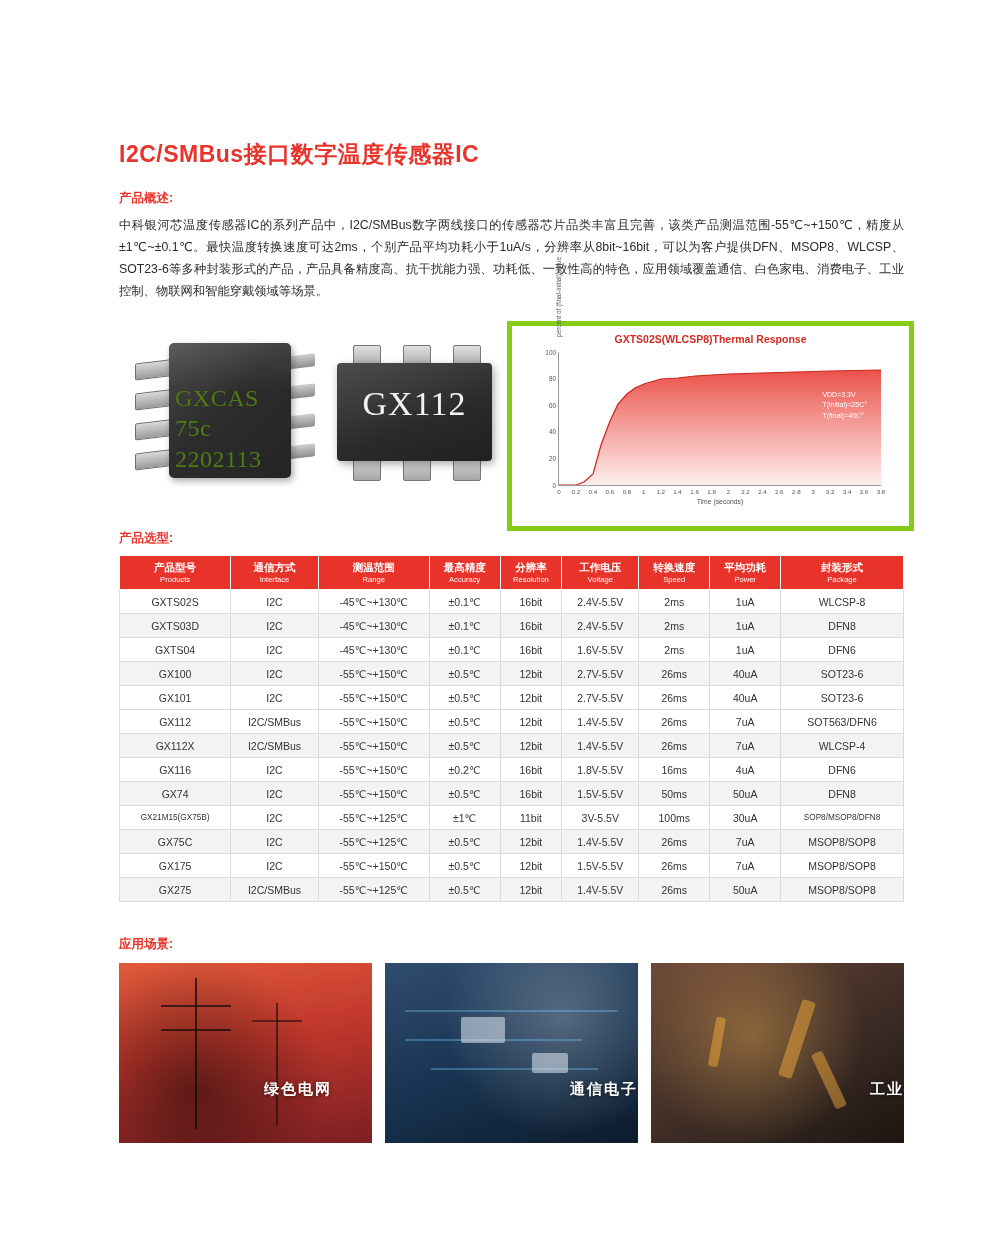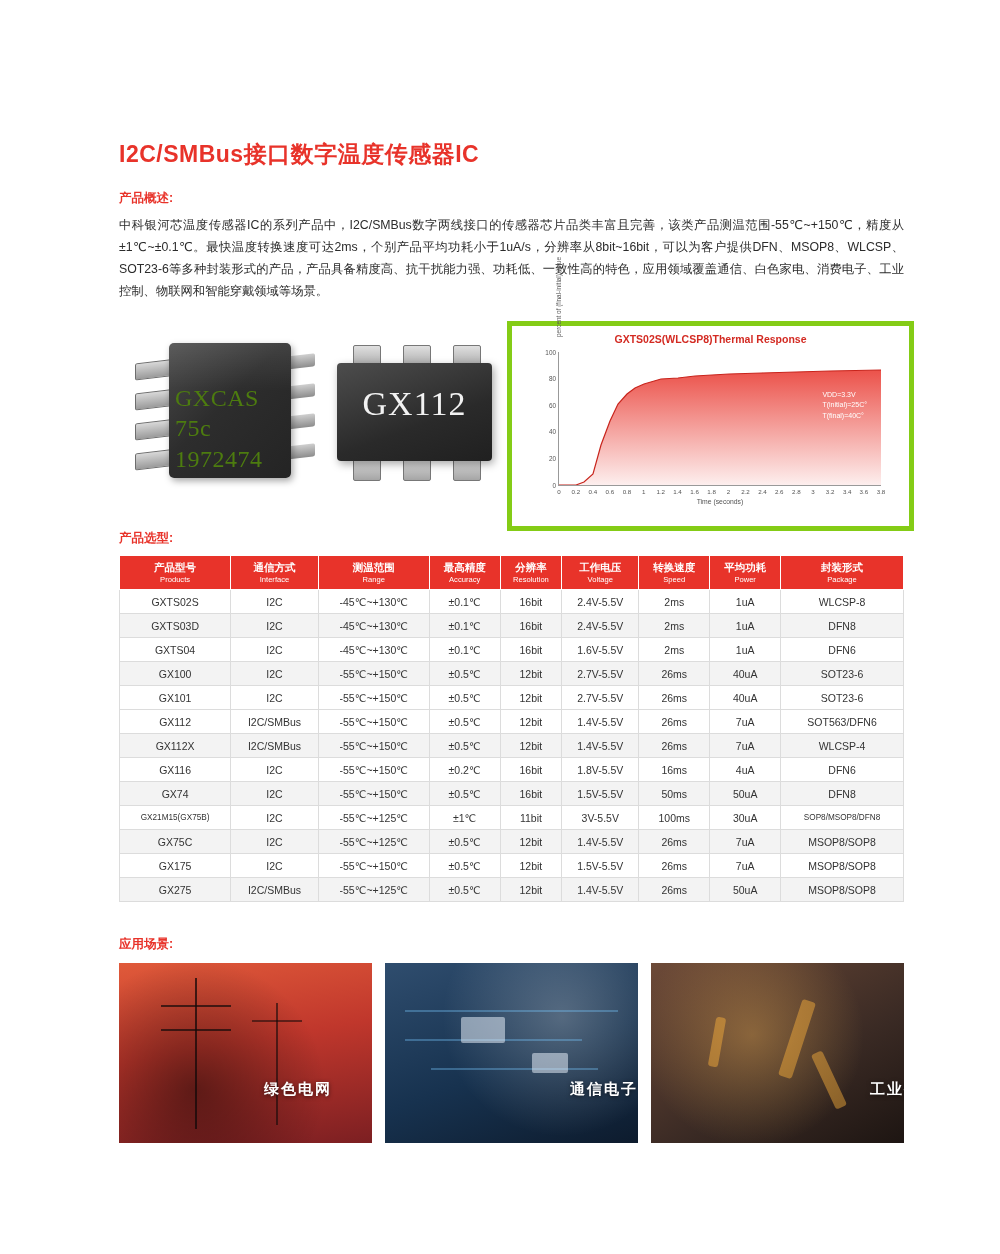--- a/index.html
+++ b/index.html
@@ -376,21 +376,21 @@
         <div class="pin p3"></div>
         <div class="pin p4"></div>
         <div class="pin-r q1"></div>
         <div class="pin-r q2"></div>
         <div class="pin-r q3"></div>
         <div class="pin-r q4"></div>
         <div class="body"></div>
         <div class="marking">
           <div>GXCAS</div>
           <div>75c</div>
-          <div>1972474</div>
+          <div>2202113</div>
         </div>
       </div>
 
       <div class="chip-sot">
         <div class="lead t1"></div>
         <div class="lead t2"></div>
         <div class="lead t3"></div>
         <div class="lead b1"></div>
         <div class="lead b2"></div>
         <div class="lead b3"></div>

